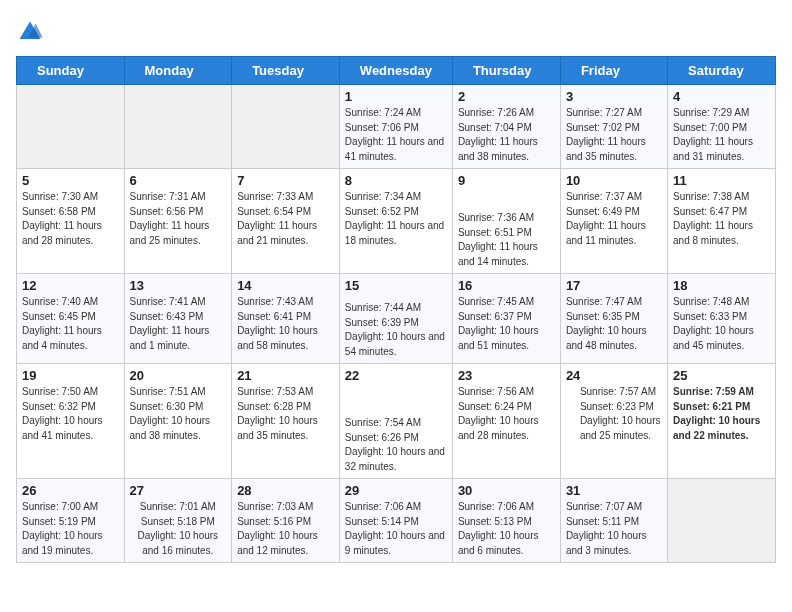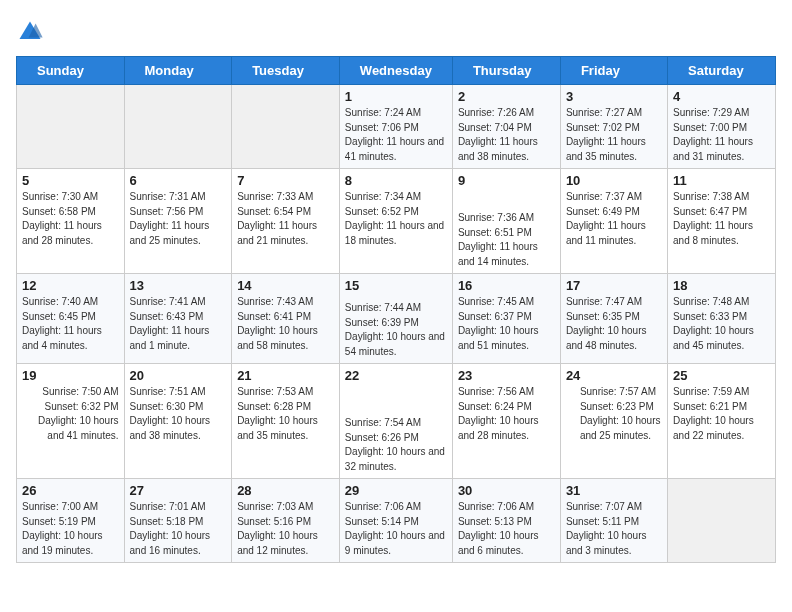--- a/index.html
+++ b/index.html
@@ -160,21 +160,21 @@
       <tr>
         <td>
           <span class="day-number">5</span>
           <div class="day-info" style="white-space: pre-line;">Sunrise: 7:30 AM
 Sunset: 6:58 PM
 Daylight: 11 hours and 28 minutes.</div>
         </td>
         <td>
           <span class="day-number">6</span>
           <div class="day-info" style="white-space: pre-line;">Sunrise: 7:31 AM
-Sunset: 7:56 PM
+Sunset: 6:56 PM
 Daylight: 11 hours and 25 minutes.</div>
         </td>
         <td>
           <span class="day-number">7</span>
           <div class="day-info" style="white-space: pre-line;">Sunrise: 7:33 AM
 Sunset: 6:54 PM
 Daylight: 11 hours and 21 minutes.</div>
         </td>
         <td>
           <span class="day-number">8</span>
@@ -241,21 +241,21 @@
         <td>
           <span class="day-number">18</span>
           <div class="day-info" style="white-space: pre-line;">Sunrise: 7:48 AM
 Sunset: 6:33 PM
 Daylight: 10 hours and 45 minutes.</div>
         </td>
       </tr>
       <tr>
         <td>
           <span class="day-number">19</span>
-          <div class="day-info" style="white-space: pre-line; text-align: right;">Sunrise: 7:50 AM
+          <div class="day-info" style="white-space: pre-line;">Sunrise: 7:50 AM
 Sunset: 6:32 PM
 Daylight: 10 hours and 41 minutes.</div>
         </td>
         <td>
           <span class="day-number">20</span>
           <div class="day-info" style="white-space: pre-line;">Sunrise: 7:51 AM
 Sunset: 6:30 PM
 Daylight: 10 hours and 38 minutes.</div>
         </td>
         <td>
@@ -277,35 +277,35 @@
 Daylight: 10 hours and 28 minutes.</div>
         </td>
         <td>
           <span class="day-number">24</span>
           <div class="day-info" style="white-space: pre-line; margin-left: 14px;">Sunrise: 7:57 AM
 Sunset: 6:23 PM
 Daylight: 10 hours and 25 minutes.</div>
         </td>
         <td>
           <span class="day-number">25</span>
-          <div class="day-info" style="white-space: pre-line;">Sunrise: 7:59 AM
+          <div class="day-info" style="white-space: pre-line; font-weight: bold;">Sunrise: 7:59 AM
 Sunset: 6:21 PM
 Daylight: 10 hours and 22 minutes.</div>
         </td>
       </tr>
       <tr>
         <td>
           <span class="day-number">26</span>
           <div class="day-info" style="white-space: pre-line;">Sunrise: 7:00 AM
 Sunset: 5:19 PM
 Daylight: 10 hours and 19 minutes.</div>
         </td>
         <td>
           <span class="day-number">27</span>
-          <div class="day-info" style="white-space: pre-line;">Sunrise: 7:01 AM
+          <div class="day-info" style="white-space: pre-line; text-align: center;">Sunrise: 7:01 AM
 Sunset: 5:18 PM
 Daylight: 10 hours and 16 minutes.</div>
         </td>
         <td>
           <span class="day-number">28</span>
           <div class="day-info" style="white-space: pre-line;">Sunrise: 7:03 AM
 Sunset: 5:16 PM
 Daylight: 10 hours and 12 minutes.</div>
         </td>
         <td>

